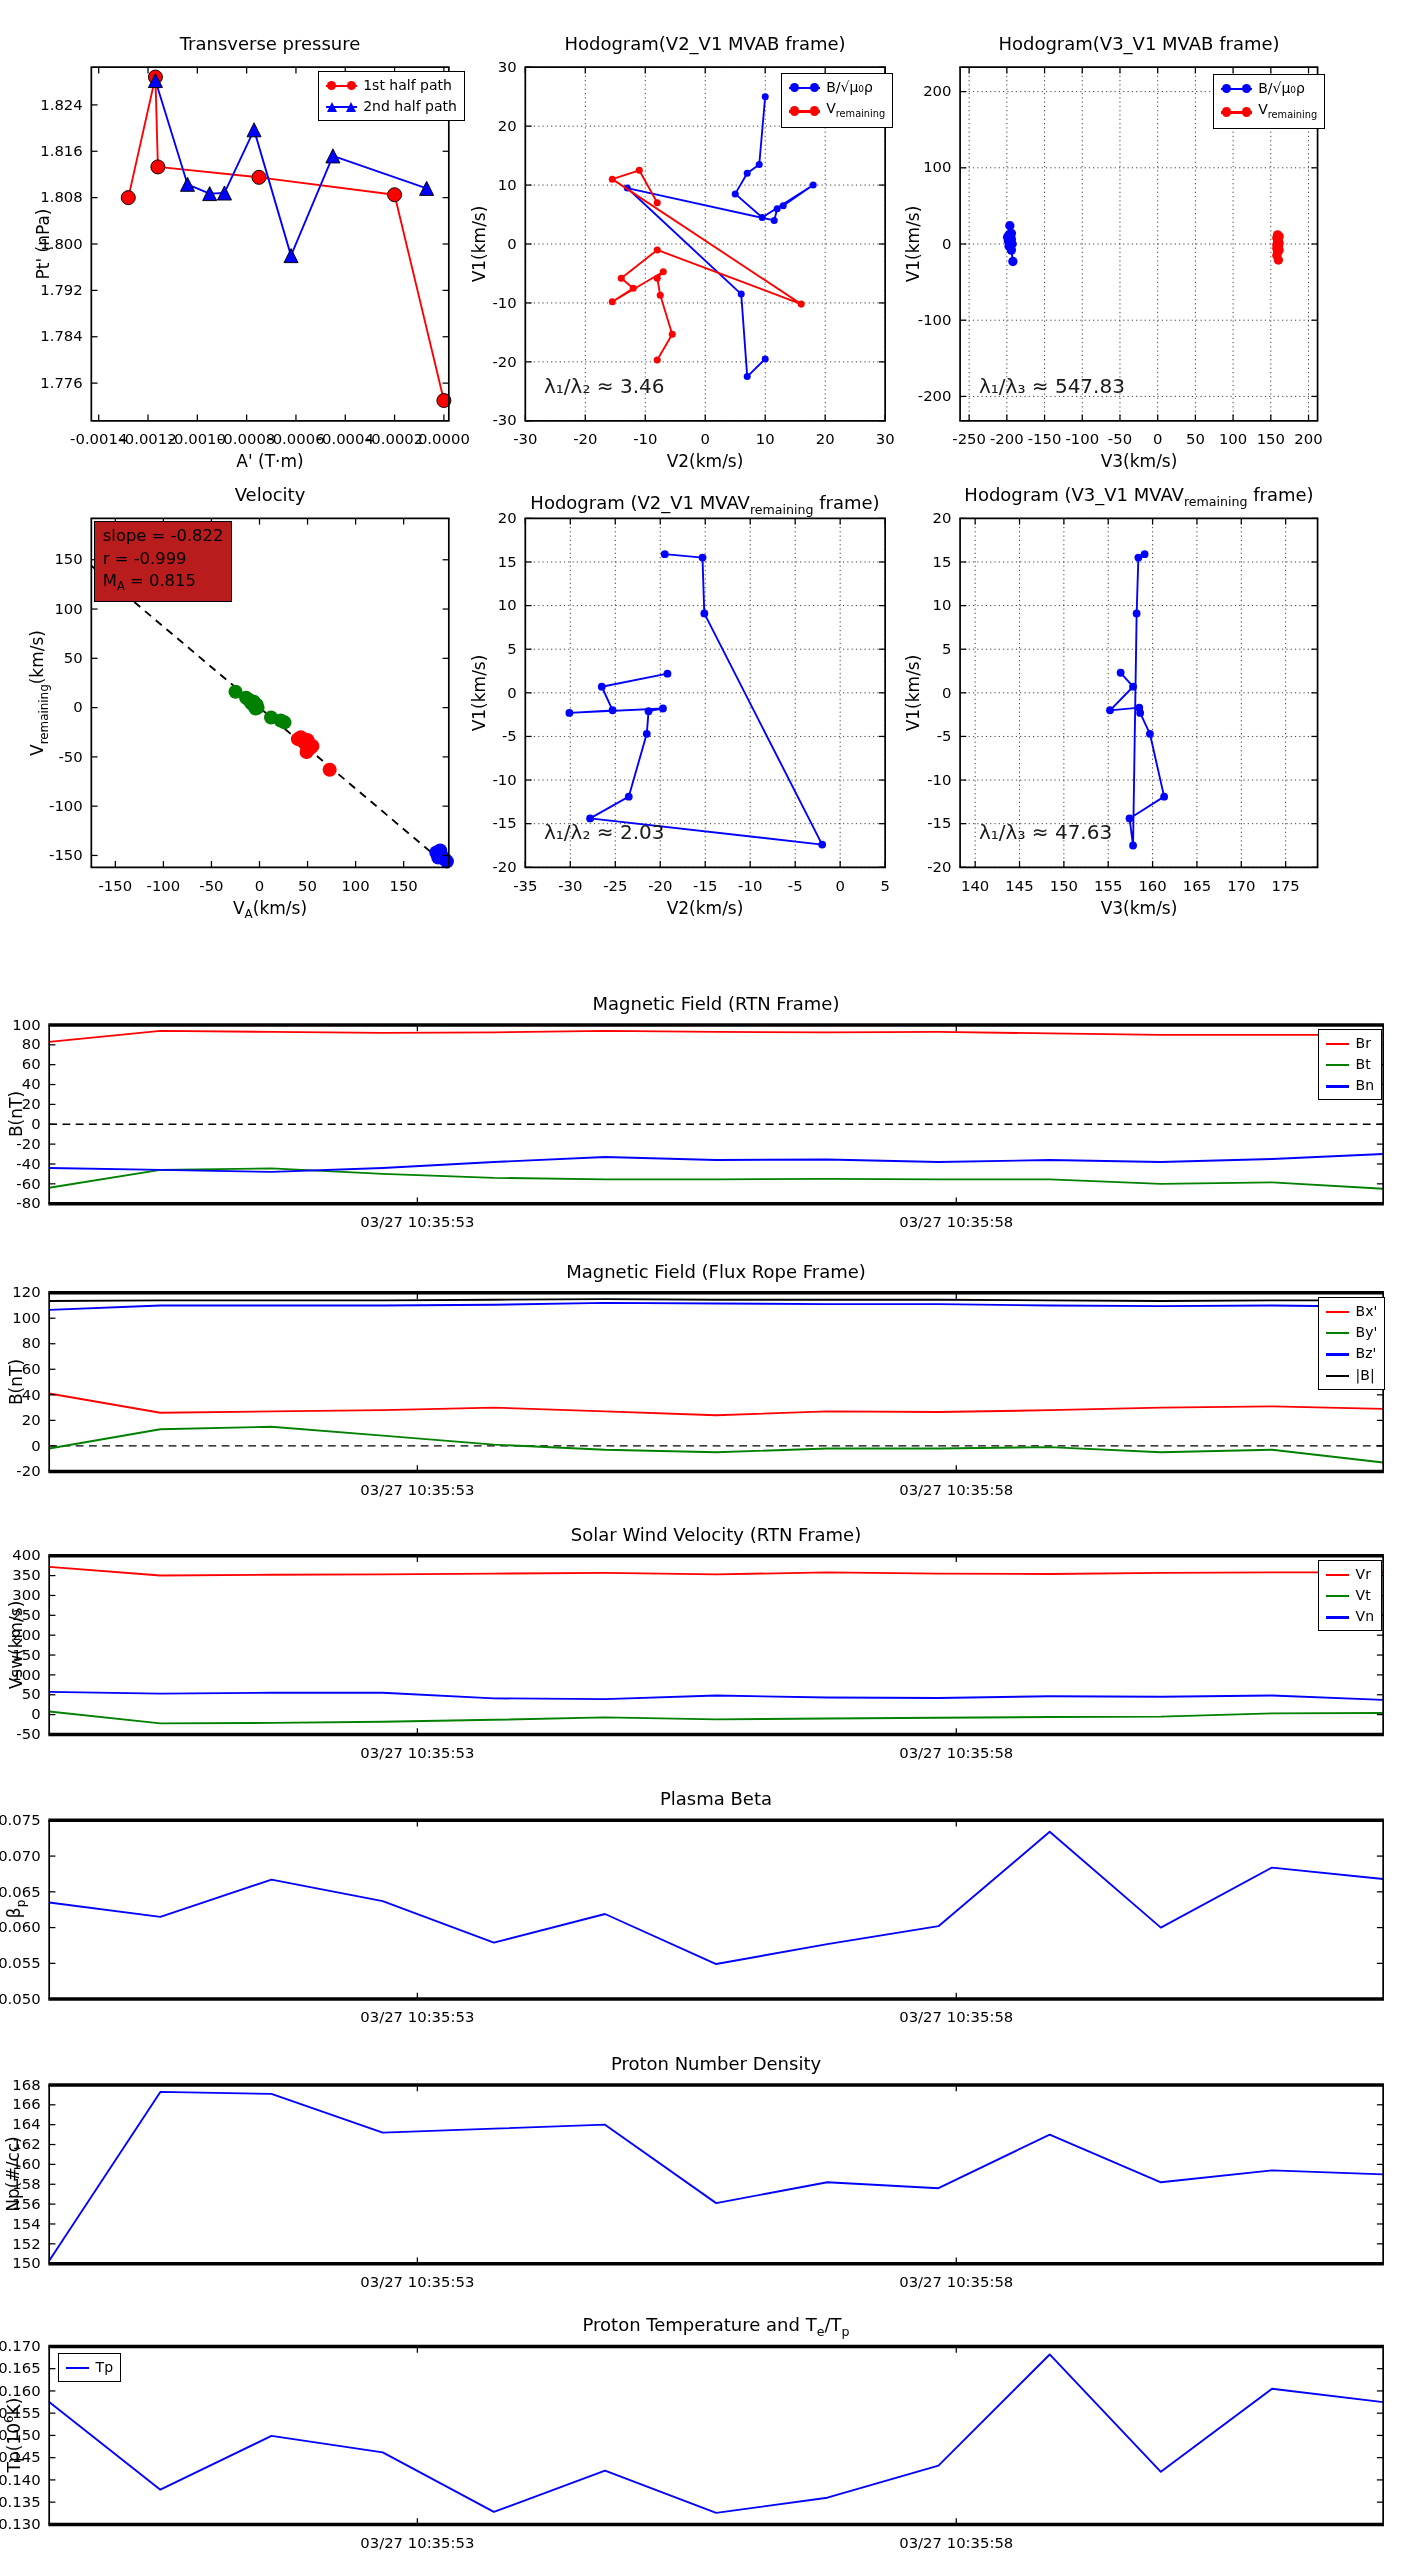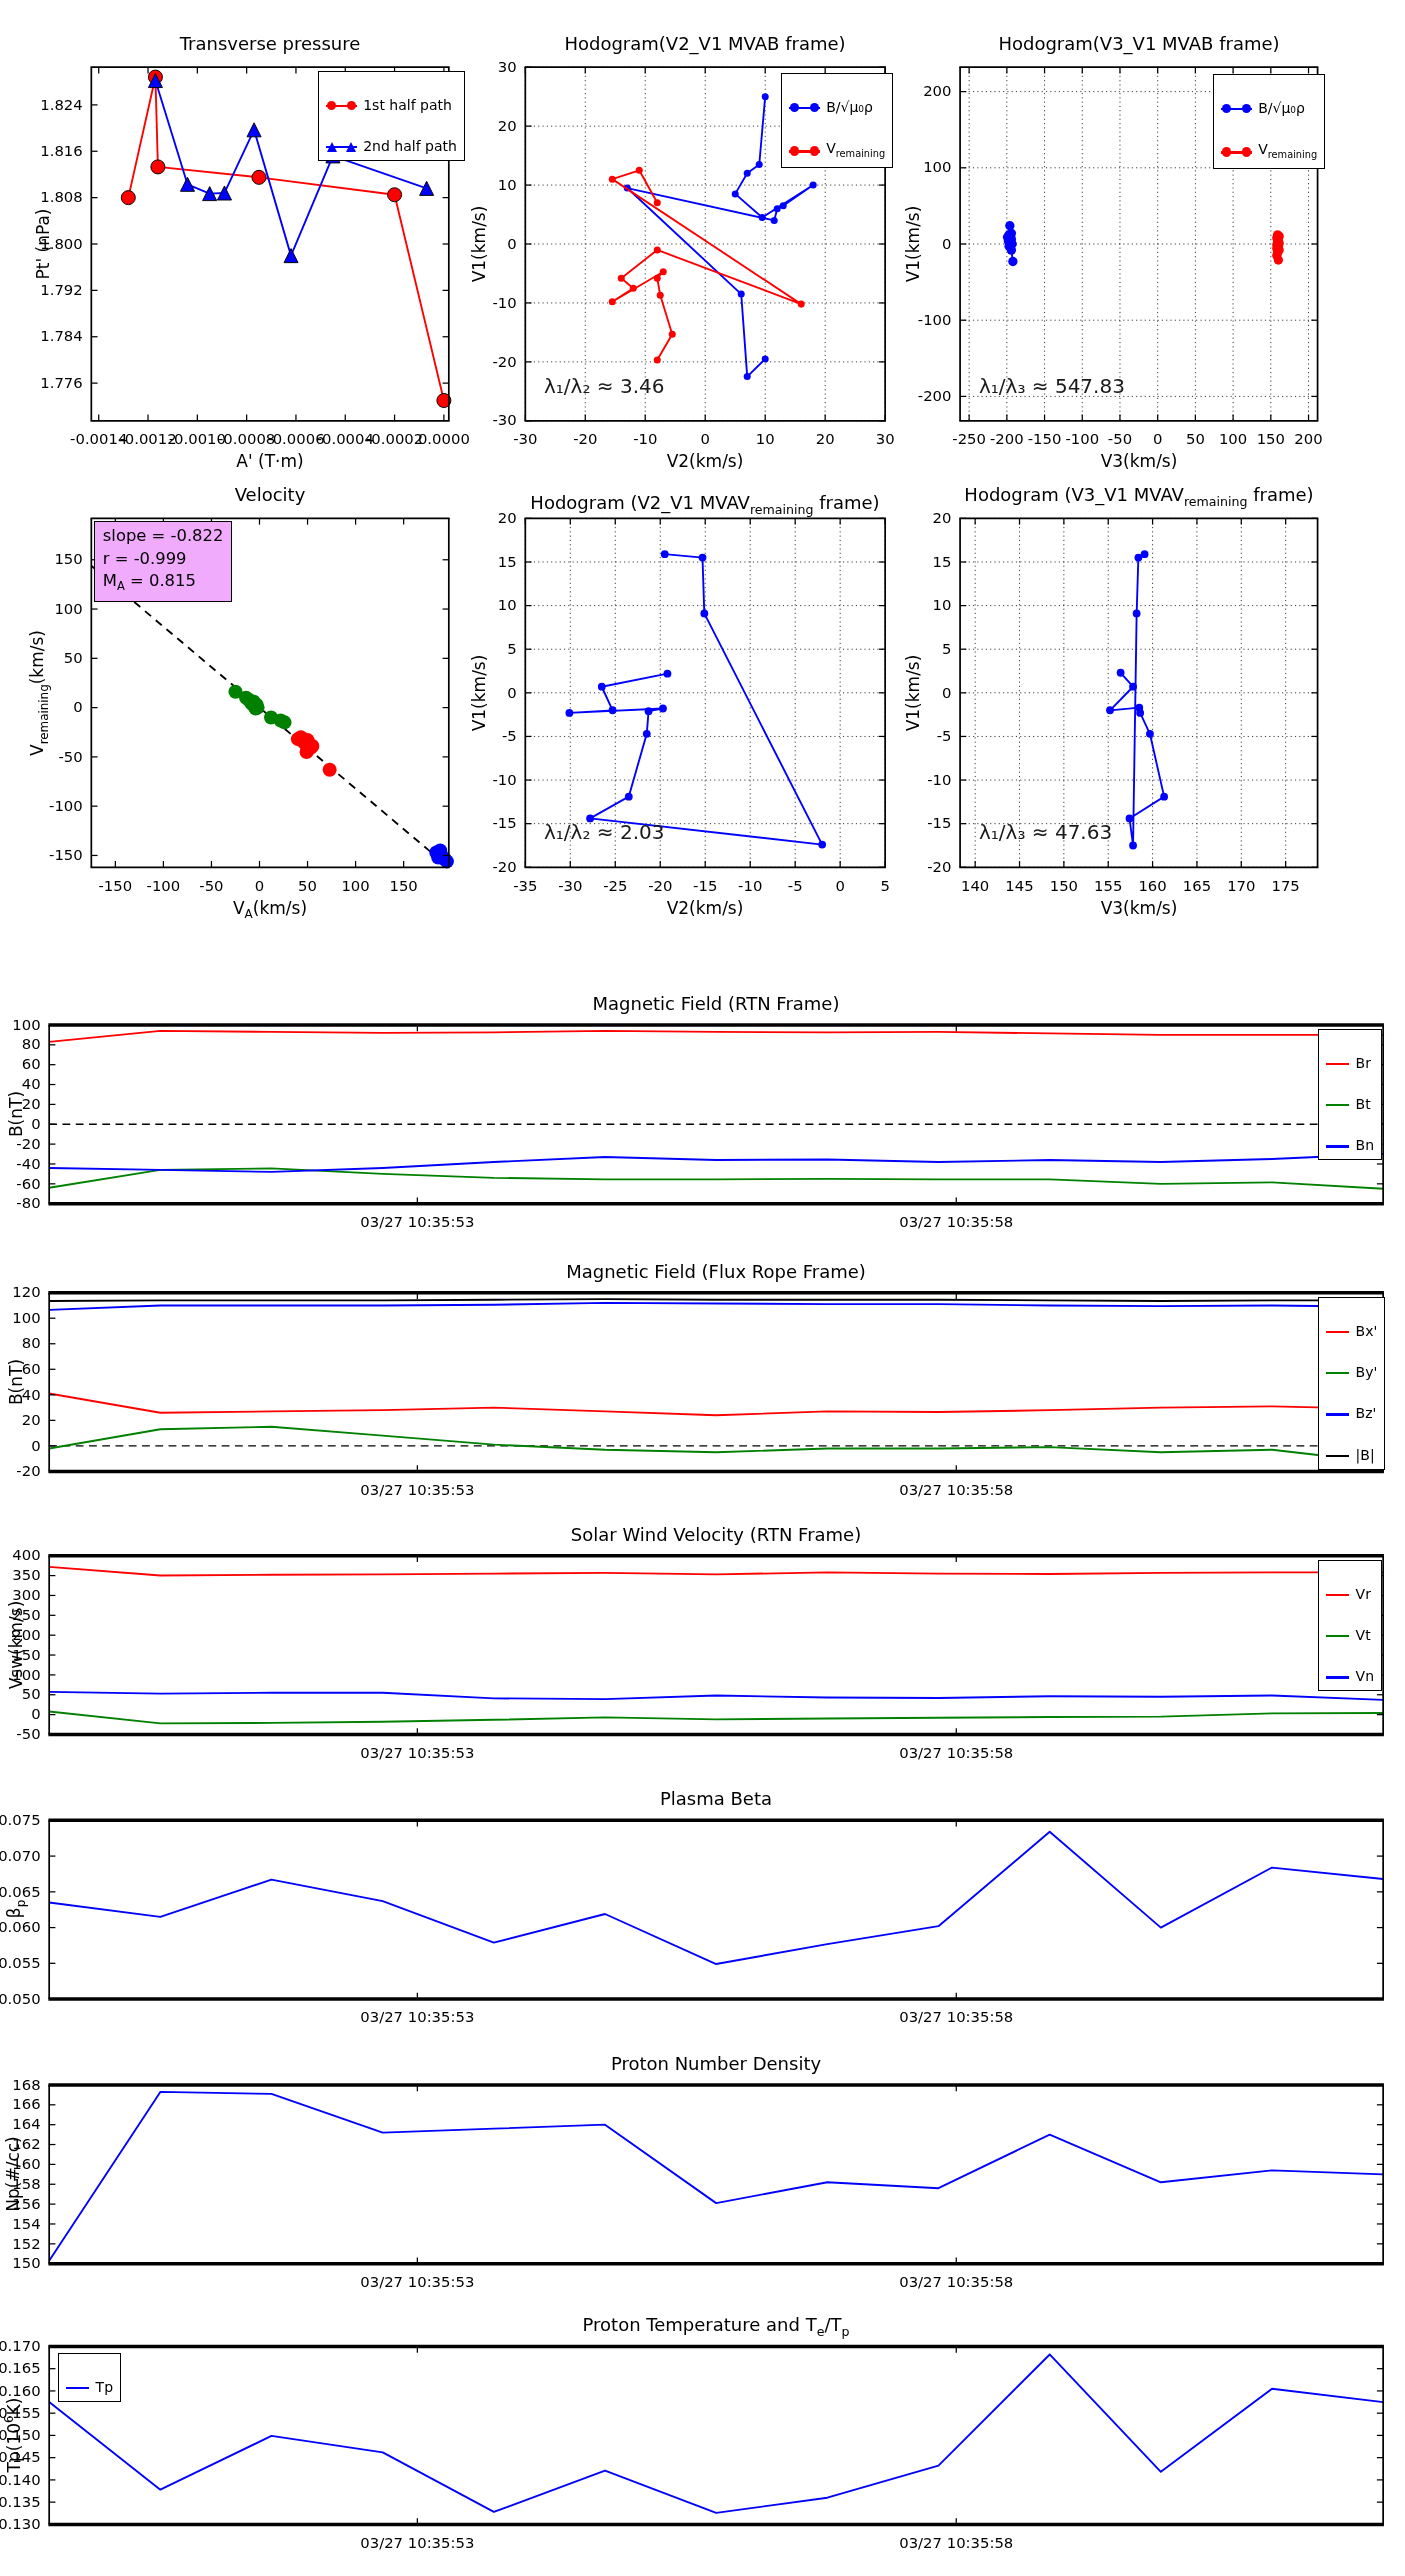--- a/index.html
+++ b/index.html
@@ -4,29 +4,29 @@
 <style>
   html,body{margin:0;padding:0;background:#ffffff;}
   body{width:1405px;height:2576px;position:relative;font-family:"DejaVu Sans",sans-serif;color:#000;}
   #fig{position:absolute;left:0;top:0;}
   .abs{position:absolute;}
   .title{font-size:18px;white-space:nowrap;transform:translateX(-50%);}
   .xlabel{font-size:17px;white-space:nowrap;transform:translateX(-50%);}
   .ylabel{font-size:17px;white-space:nowrap;transform:translate(-50%,-50%) rotate(-90deg);}
   .ann{font-size:20px;white-space:nowrap;color:#1a1a1a;}
   .legend{background:#fff;border:1.6px solid #000;padding:3.9px 7px;display:flex;flex-direction:column;gap:2.3px;}
-  .li{display:flex;align-items:center;gap:6.2px;font-size:14px;line-height:19px;white-space:nowrap;margin-top:20px;}
+  .li{display:flex;align-items:center;gap:6.2px;font-size:14px;line-height:19px;white-space:nowrap;}
   .sw{position:relative;width:31px;height:12.5px;flex:0 0 auto;}
   .sw .ln{position:absolute;left:0;right:0;top:5.5px;height:2.3px;background:currentColor;}
   .sw.short{width:23.4px;}
   .mk{position:absolute;top:1.6px;width:9.4px;height:9.4px;}
   .mk.a{left:0.8px;}  .mk.b{right:0.8px;}
   .mk.c{border-radius:50%;background:currentColor;}
   .mk.t{width:0;height:0;background:none;border-left:5.5px solid transparent;border-right:5.5px solid transparent;border-bottom:10px solid;}
-  .infobox{background:#f0abfc;border:1.6px solid #000;padding:3.1px 7.8px;font-size:16.4px;line-height:22.6px;white-space:nowrap;}
+  .infobox{background:#b91c1c;border:1.6px solid #000;padding:3.1px 7.8px;font-size:16.4px;line-height:22.6px;white-space:nowrap;}
   sub,sup{font-size:70%;}
 </style>
 </head>
 <body>
 
 <svg id="fig" width="1405" height="2576" viewBox="0 0 1800 3300">
     <polyline fill="none" stroke="#ff0000" stroke-width="2.4" stroke-linejoin="round" points="164.4,253.1 199.1,98.6 202.3,213.7 331.8,227.1 505.5,249.4 568.7,513.0"></polyline>
     <circle cx="164.37931034482756" cy="253.09016393442613" r="9" fill="#ff0000" stroke="#000" stroke-width="1.2"></circle>
     <circle cx="199.12413793103448" cy="98.62459016393467" r="9" fill="#ff0000" stroke="#000" stroke-width="1.2"></circle>
     <circle cx="202.28275862068966" cy="213.73114754098447" r="9" fill="#ff0000" stroke="#000" stroke-width="1.2"></circle>

